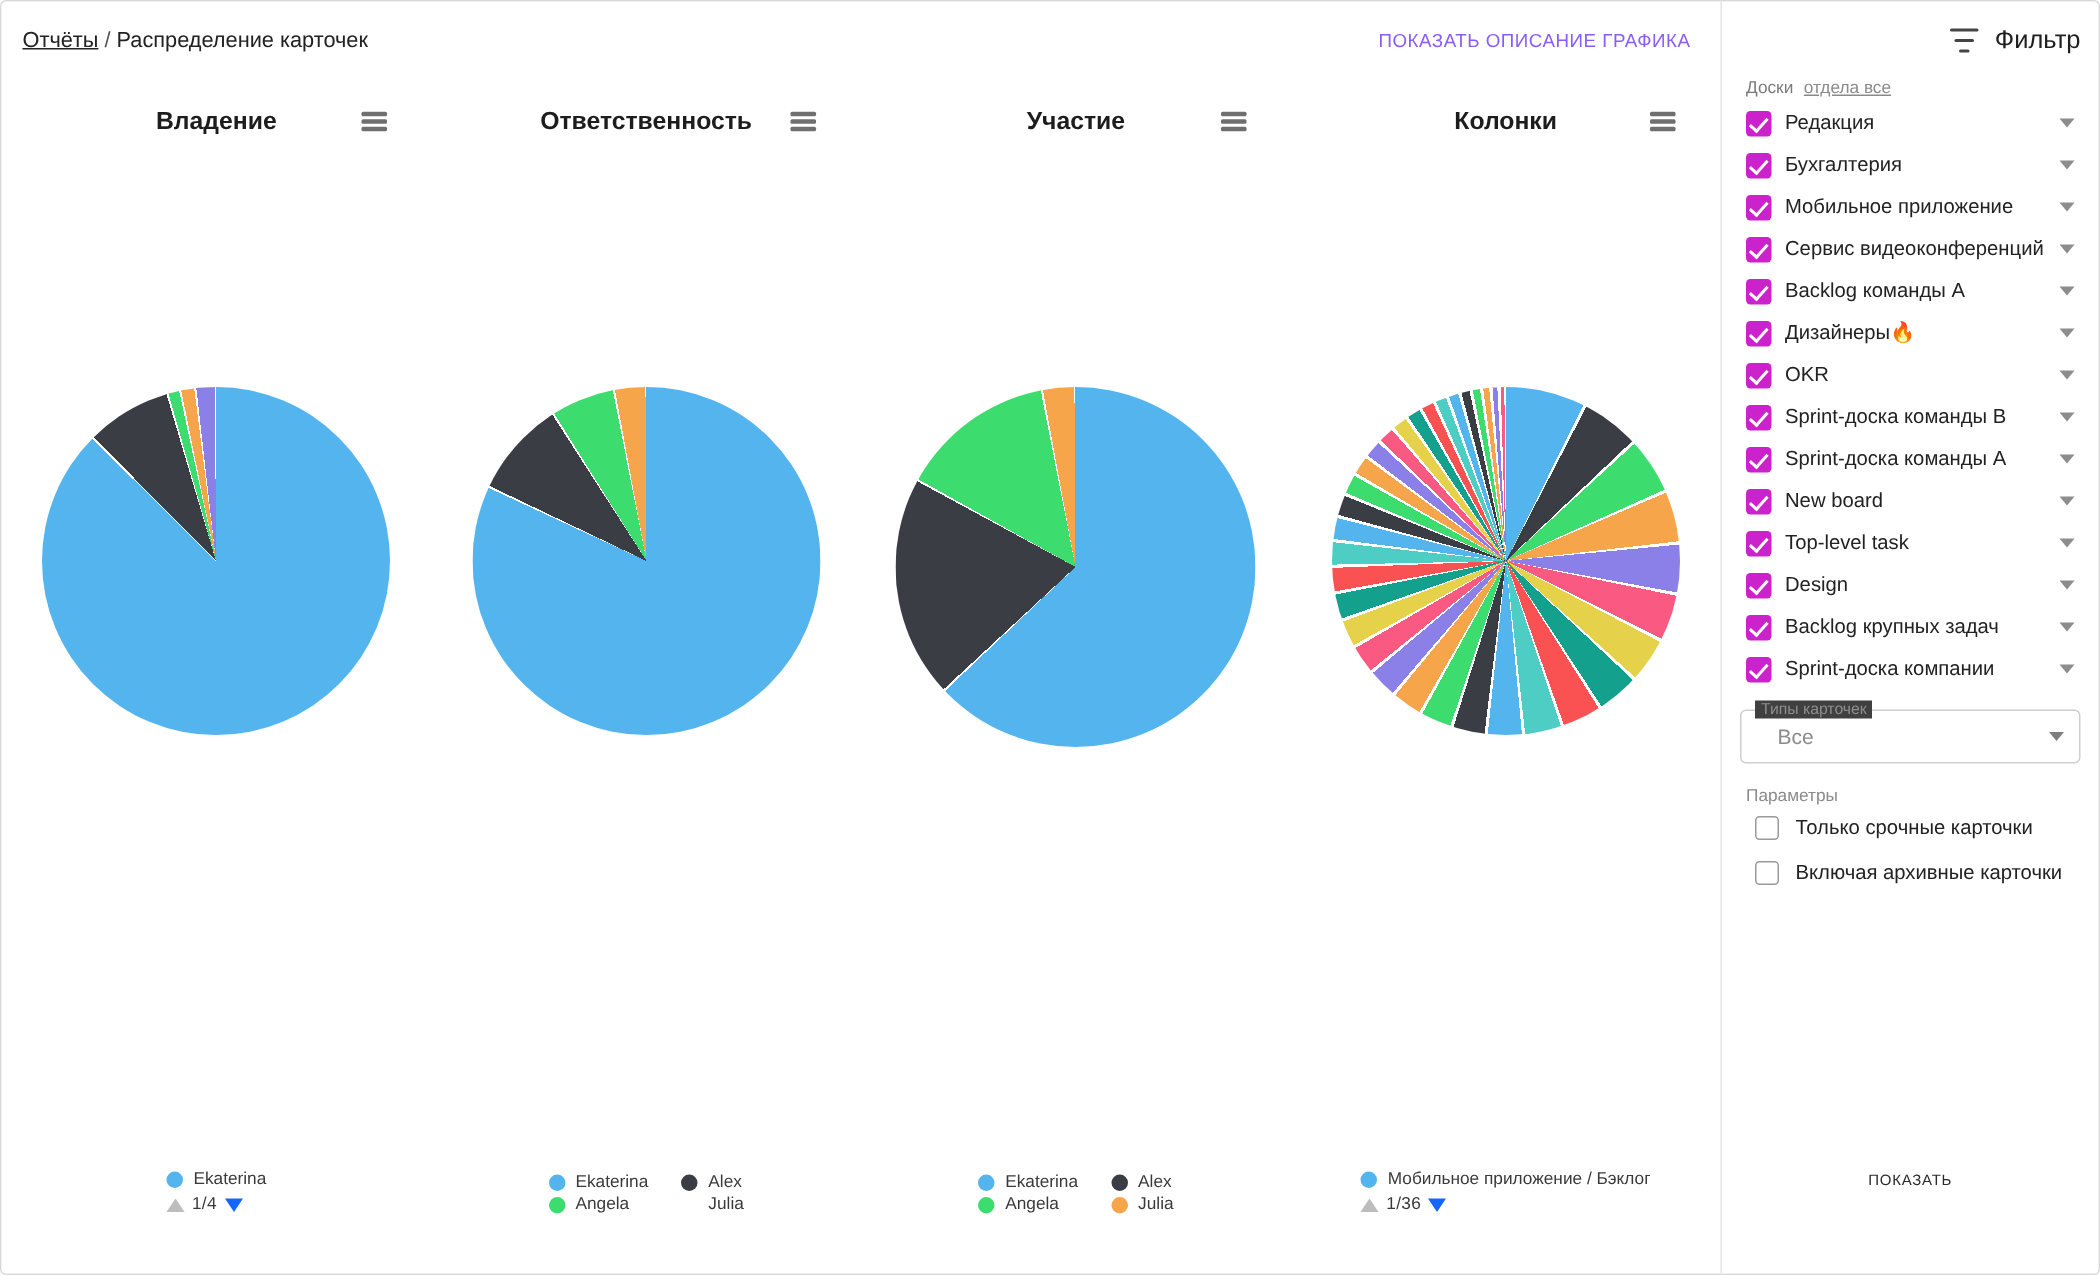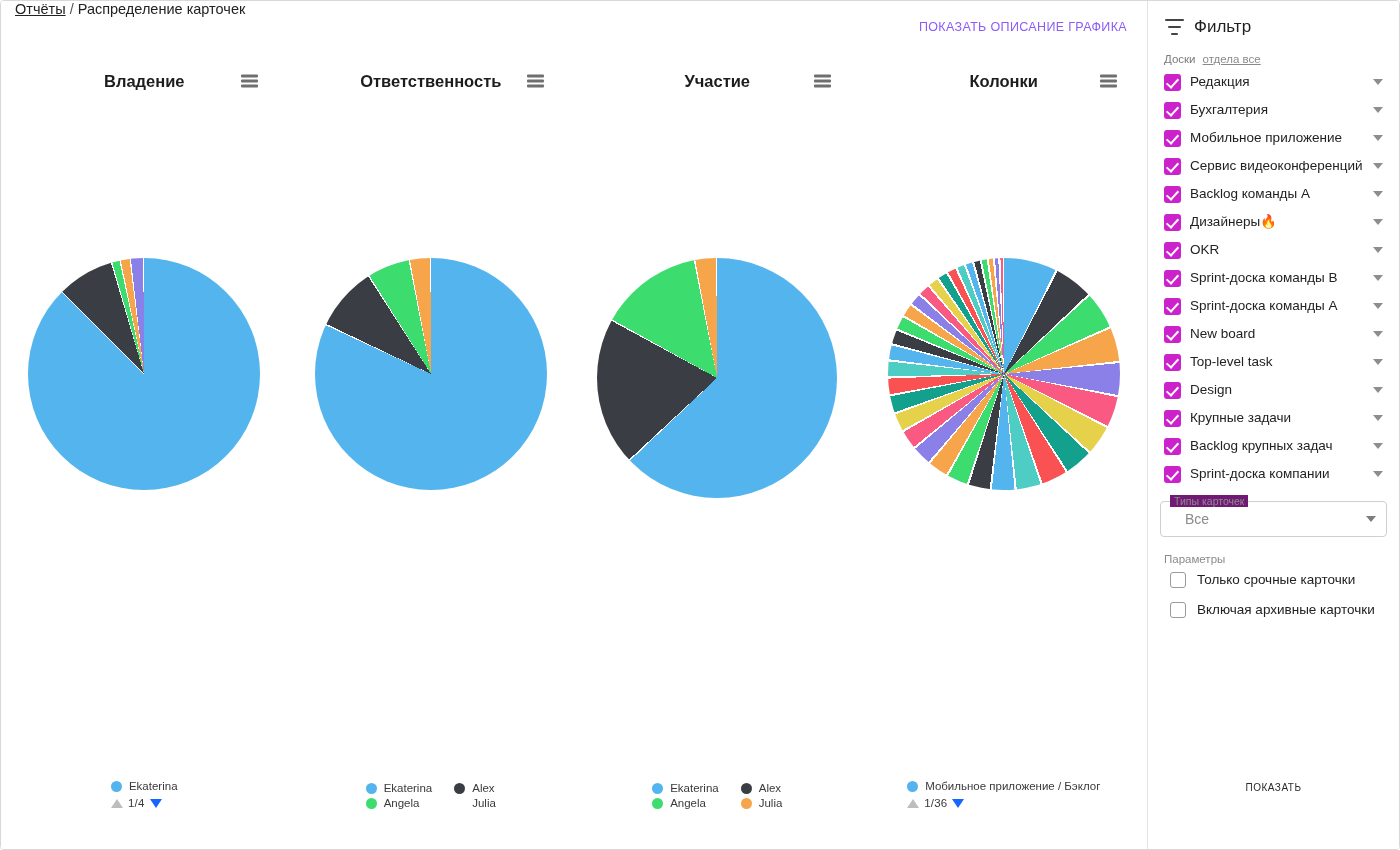--- a/index.html
+++ b/index.html
@@ -25,21 +25,21 @@
   .main {
     position: relative;
     width: 1146px;
     height: 848px;
     background: #fff;
     flex: 0 0 1146px;
   }
   .topbar {
     position: absolute; top: 0; left: 0; right: 0;
     height: 52px;
-    display: flex; 
+    display: flex; align-items: center;
     padding: 0 16px 0 14px;
   }
   .breadcrumb {
     font-size: 14.5px;
     color: #222;
     white-space: nowrap;
   }
   .breadcrumb .crumb-link {
     color: #222;
     text-decoration: underline;
@@ -159,20 +159,21 @@
     height: 848px;
     border-left: 1px solid #e3e3e3;
     background: #fff;
     position: relative;
     padding: 0 12px;
   }
   .filter-head {
     display: flex; align-items: center;
     height: 52px;
     padding-left: 4px;
+    justify-content: flex-end;
   }
   .filter-icon {
     width: 20px; height: 16px;
     display: flex; flex-direction: column; align-items: center; justify-content: space-between;
     margin-right: 10px;
   }
   .filter-icon i { display: block; height: 2px; background: #444; border-radius: 1px; }
   .filter-icon i:nth-child(1) { width: 19px; }
   .filter-icon i:nth-child(2) { width: 13px; }
   .filter-icon i:nth-child(3) { width: 7px; }
@@ -239,21 +240,21 @@
     height: 36px;
     border: 1px solid #cfcfcf;
     border-radius: 4px;
     display: flex; align-items: center;
     padding: 0 10px;
     cursor: pointer;
   }
   .select-legend {
     position: absolute;
     top: -7px; left: 9px;
-    background: #701a75;
+    background: #404040;
     padding: 0 4px;
     font-size: 10.5px;
     color: #8e8e8e;
   }
   .select-value { font-size: 14px; color: #8b8b8b; margin-left: 14px; }
   .select-caret {
     margin-left: auto;
     width: 0; height: 0;
     border-left: 5.5px solid transparent;
     border-right: 5.5px solid transparent;
@@ -511,25 +512,20 @@
           <span class="board-label">Top-level task</span>
           <span class="caret"></span>
         </div>
         <div class="board-row">
           <span class="cb on"></span>
           <span class="board-label">Design</span>
           <span class="caret"></span>
         </div>
         <div class="board-row">
           <span class="cb on"></span>
-          <span class="board-label">Крупные задачи</span>
-          <span class="caret"></span>
-        </div>
-        <div class="board-row">
-          <span class="cb on"></span>
           <span class="board-label">Backlog крупных задач</span>
           <span class="caret"></span>
         </div>
         <div class="board-row">
           <span class="cb on"></span>
           <span class="board-label">Sprint-доска компании</span>
           <span class="caret"></span>
         </div>
       </div>
 

